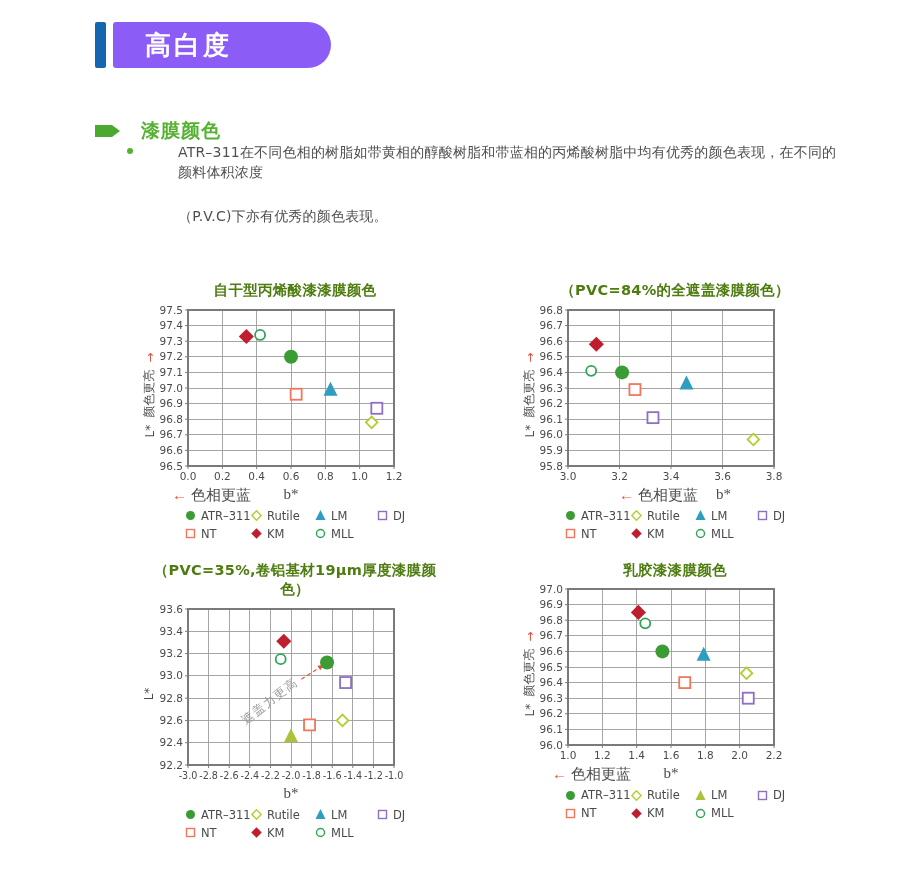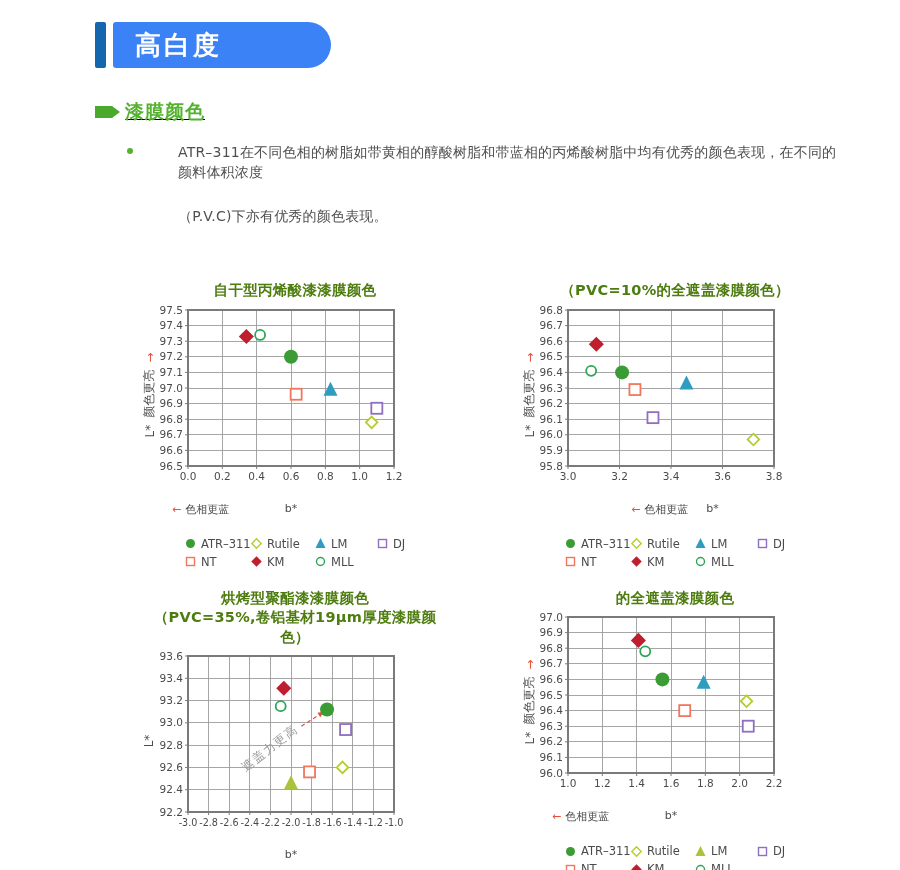--- a/index.html
+++ b/index.html
@@ -5,27 +5,27 @@
   html,body{margin:0;padding:0;}
   body{
     width:900px;height:870px;position:relative;overflow:hidden;
     background:#ffffff;
     font-family:"DejaVu Sans","Liberation Sans",sans-serif;
   }
   
   .banner-row{position:absolute;left:95px;top:22px;display:flex;align-items:stretch;}
   .banner-accent{width:11px;height:46px;background:#1467ae;border-radius:2px;margin-right:7px;}
   .banner{
-    width:218px;height:46px;background:#3b82f6;
+    width:218px;height:46px;background:#8b5cf6;
     border-radius:3px 23px 23px 3px;
     color:#ffffff;font-size:26px;font-weight:bold;line-height:46px;
-    padding-left:22px;letter-spacing:3px;box-sizing:border-box;
+    padding-left:32px;letter-spacing:3px;box-sizing:border-box;
   }
   
-  .section-head{position:absolute;left:95px;top:99px;display:flex;align-items:center;gap:5px;text-decoration:underline;}
+  .section-head{position:absolute;left:95px;top:118px;display:flex;align-items:center;gap:21px;}
   .arrow-icon{
     width:25px;height:12px;background:#4aa92e;
     clip-path:polygon(0 0,68% 0,100% 50%,68% 100%,0 100%);
   }
   .section-title{color:#55b230;font-size:19px;font-weight:bold;letter-spacing:1px;}
   
   .bullets{position:absolute;left:127px;top:142px;width:710px;margin:0;padding:0;list-style:none;}
   .bullets li{position:relative;padding-left:13px;margin-bottom:26px;}
   .dot{position:absolute;left:0;top:6px;width:6px;height:6px;border-radius:50%;background:#55b230;}
   .b-line{font-size:14px;color:#4f4f4f;line-height:1.45;margin-bottom:23px;letter-spacing:.2px;margin-left:38px;}
@@ -38,28 +38,28 @@
   .plot-row{display:flex;margin-top:3px;}
   .ylab{width:18px;position:relative;flex:none;}
   .ylab-inner{
     position:absolute;left:50%;top:50%;
     transform:translate(-50%,-50%) rotate(-90deg);
     white-space:nowrap;font-size:12px;color:#4c4c4c;
     display:flex;align-items:center;gap:7px;
   }
   .red{color:#e8503a;}
   svg.plot{display:block;}
-  .xrow{position:relative;height:16px;margin-top:16px;font-size:11px;color:#4c4c4c;}
+  .xrow{position:relative;height:16px;margin-top:0;font-size:15px;color:#4c4c4c;font-family:Liberation Serif, serif;}
   .xrow .xlab{position:absolute;left:151px;transform:translateX(-50%);top:0;}
   .xrow.left .xhint{position:absolute;left:32px;top:0;}
   .xrow.inline{display:flex;justify-content:center;gap:18px;}
   .xrow.inline .xlab{position:static;transform:none;}
   .xhint .red{margin-right:4px;}
   .legend{
-    margin-top:19px;padding-left:44px;display:grid;
+    margin-top:7px;padding-left:44px;display:grid;
     grid-template-columns:66px 64px 62px auto;row-gap:4px;
     font-size:11.5px;color:#4a4a4a;
   }
   .lg-item{display:flex;align-items:center;gap:4px;white-space:nowrap;}
   .lg-item svg{flex:none;display:block;}
 </style>
 </head>
 <body>
 
 <div class="banner-row">
@@ -199,21 +199,21 @@
         <span class="lg-item">
           <svg width="13" height="13">
             <circle cx="6.5" cy="6.5" r="4" fill="#fff" stroke="#2fa557" stroke-width="1.4"></circle>
           </svg>
           <span>MLL</span>
         </span>
       </div>
   </div>
 
   <div class="chart">
-    <div class="c-title">（PVC=10%的全遮盖漆膜颜色）</div>
+    <div class="c-title">（PVC=84%的全遮盖漆膜颜色）</div>
     <div class="plot-row">
       <div class="ylab">
         <span class="ylab-inner">
           <span>L*</span>
           <span>颜色更亮</span>
           <span class="red">→</span>
         </span>
       </div>
       <svg class="plot" width="292" height="182">
           <line x1="81.50000000000006" y1="6" x2="81.50000000000006" y2="162" stroke="#9c9c9c" stroke-width="0.9" shape-rendering="crispEdges"></line>
@@ -314,21 +314,20 @@
         <span class="lg-item">
           <svg width="13" height="13">
             <circle cx="6.5" cy="6.5" r="4" fill="#fff" stroke="#2fa557" stroke-width="1.4"></circle>
           </svg>
           <span>MLL</span>
         </span>
       </div>
   </div>
 
   <div class="chart">
-    <div class="c-title">烘烤型聚酯漆漆膜颜色</div>
     <div class="c-title">（PVC=35%,卷铝基材19μm厚度漆膜颜色）</div>
     <div class="plot-row">
       <div class="ylab">
         <span class="ylab-inner">
           <span>L*</span>
         </span>
       </div>
       <svg class="plot" width="292" height="182">
           <line x1="50.60000000000002" y1="6" x2="50.60000000000002" y2="162" stroke="#9c9c9c" stroke-width="0.9" shape-rendering="crispEdges"></line>
           <line x1="71.19999999999999" y1="6" x2="71.19999999999999" y2="162" stroke="#9c9c9c" stroke-width="0.9" shape-rendering="crispEdges"></line>
@@ -439,21 +438,21 @@
         <span class="lg-item">
           <svg width="13" height="13">
             <circle cx="6.5" cy="6.5" r="4" fill="#fff" stroke="#2fa557" stroke-width="1.4"></circle>
           </svg>
           <span>MLL</span>
         </span>
       </div>
   </div>
 
   <div class="chart">
-    <div class="c-title">的全遮盖漆膜颜色</div>
+    <div class="c-title">乳胶漆漆膜颜色</div>
     <div class="plot-row">
       <div class="ylab">
         <span class="ylab-inner">
           <span>L*</span>
           <span>颜色更亮</span>
           <span class="red">→</span>
         </span>
       </div>
       <svg class="plot" width="292" height="182">
           <line x1="64.33333333333331" y1="6" x2="64.33333333333331" y2="162" stroke="#9c9c9c" stroke-width="0.9" shape-rendering="crispEdges"></line>

